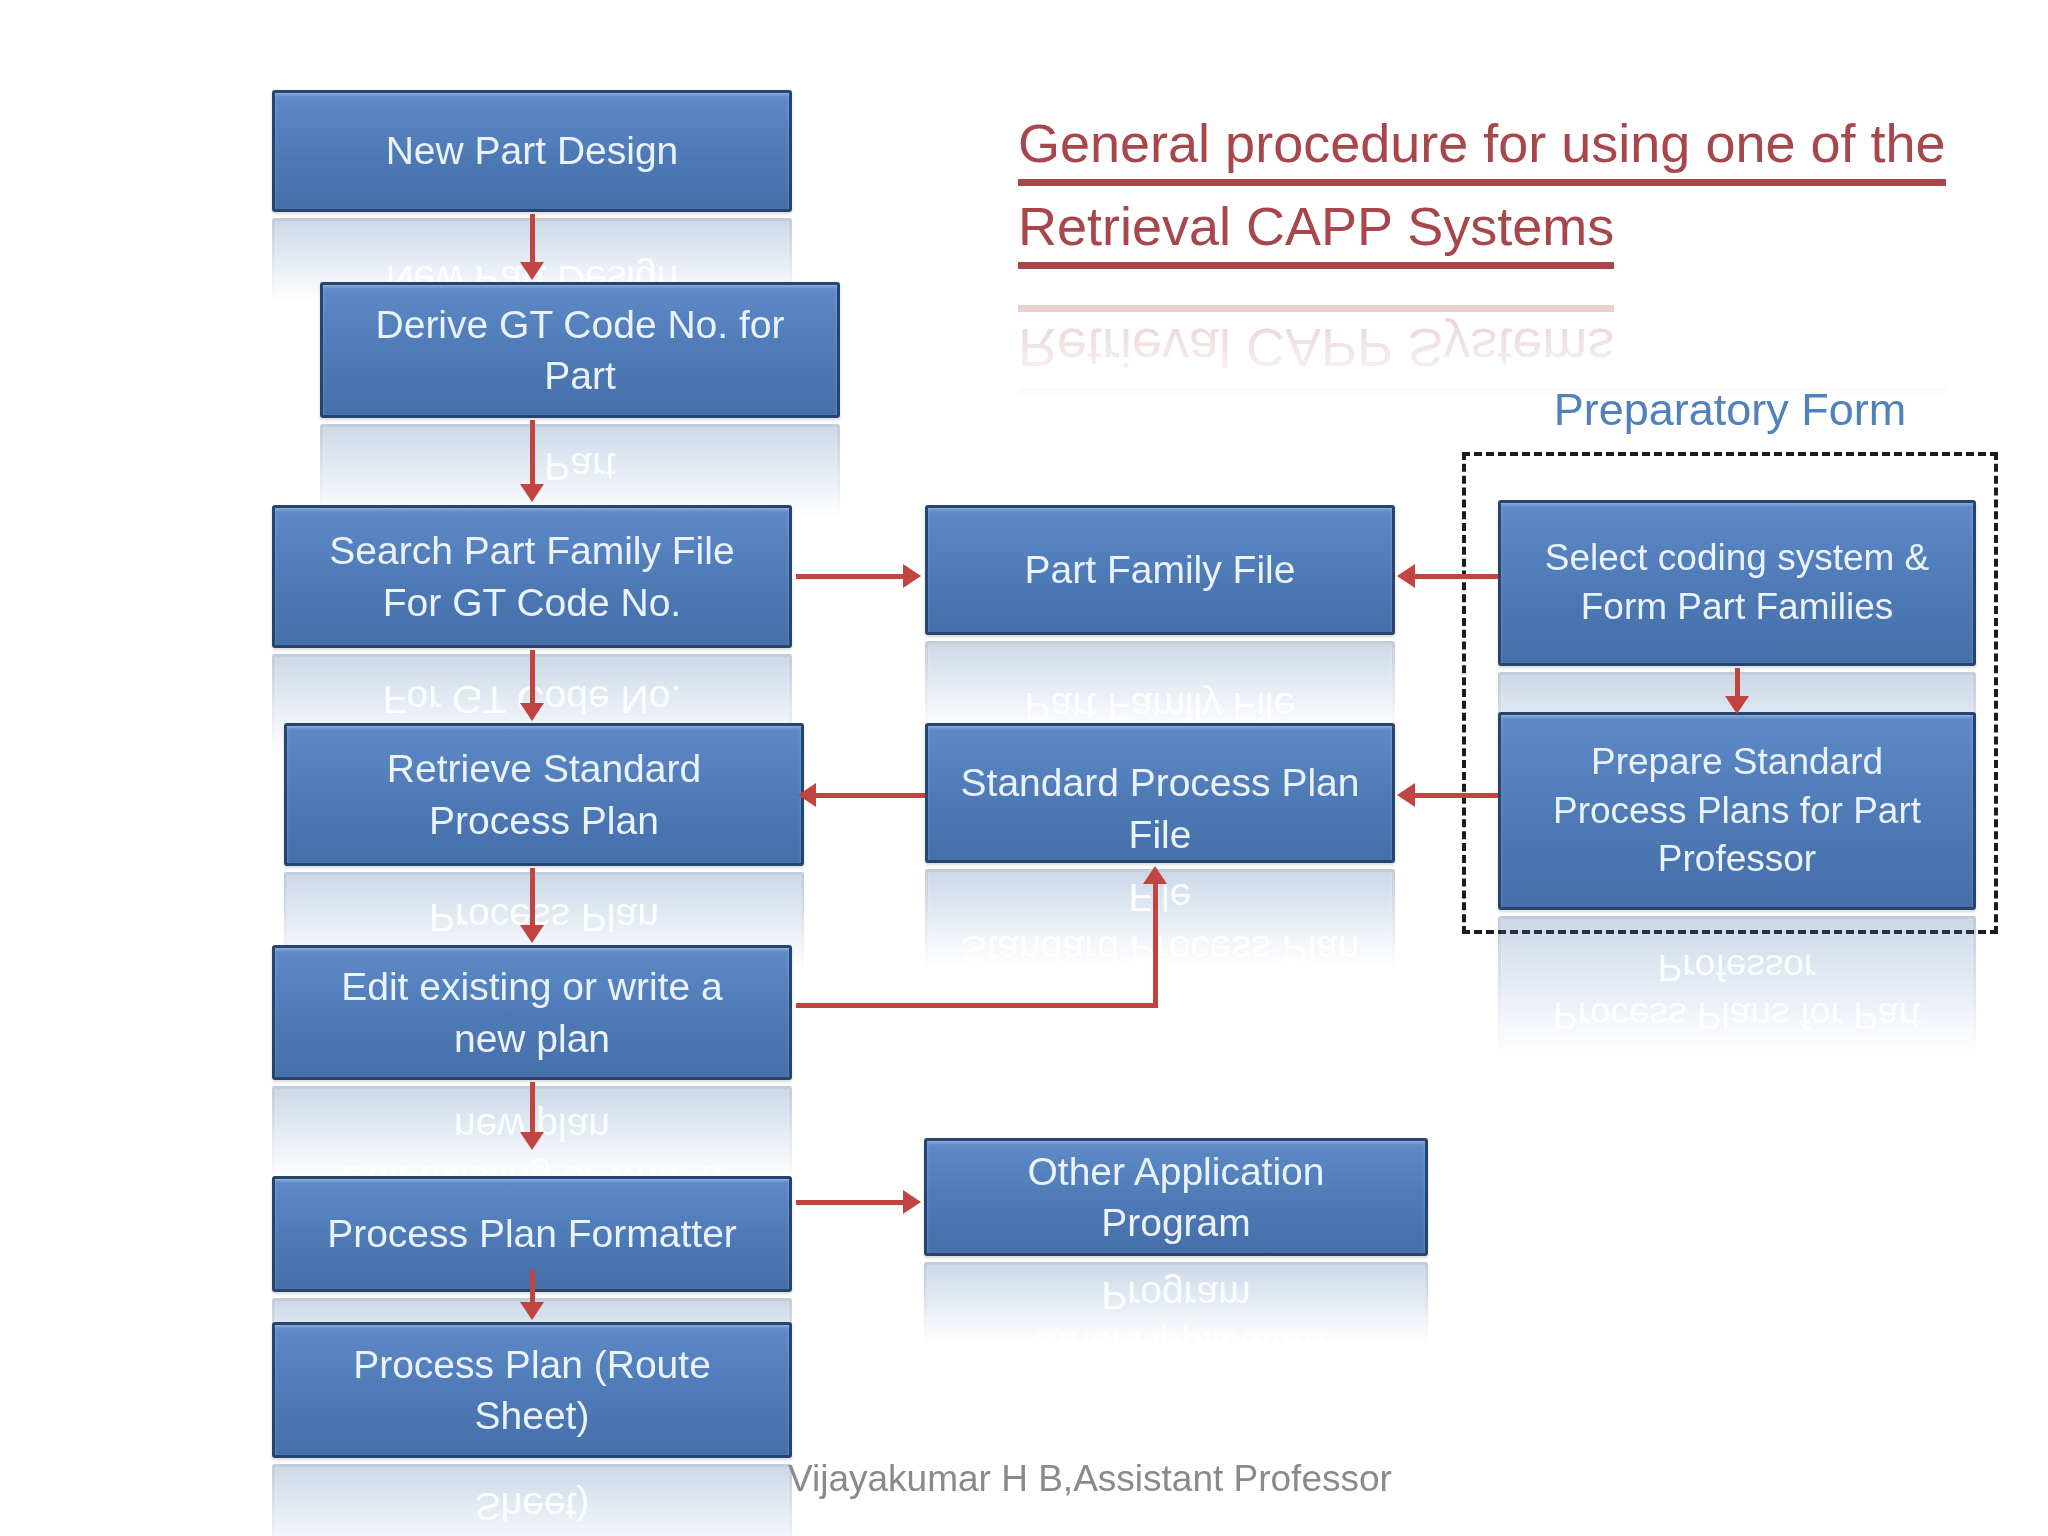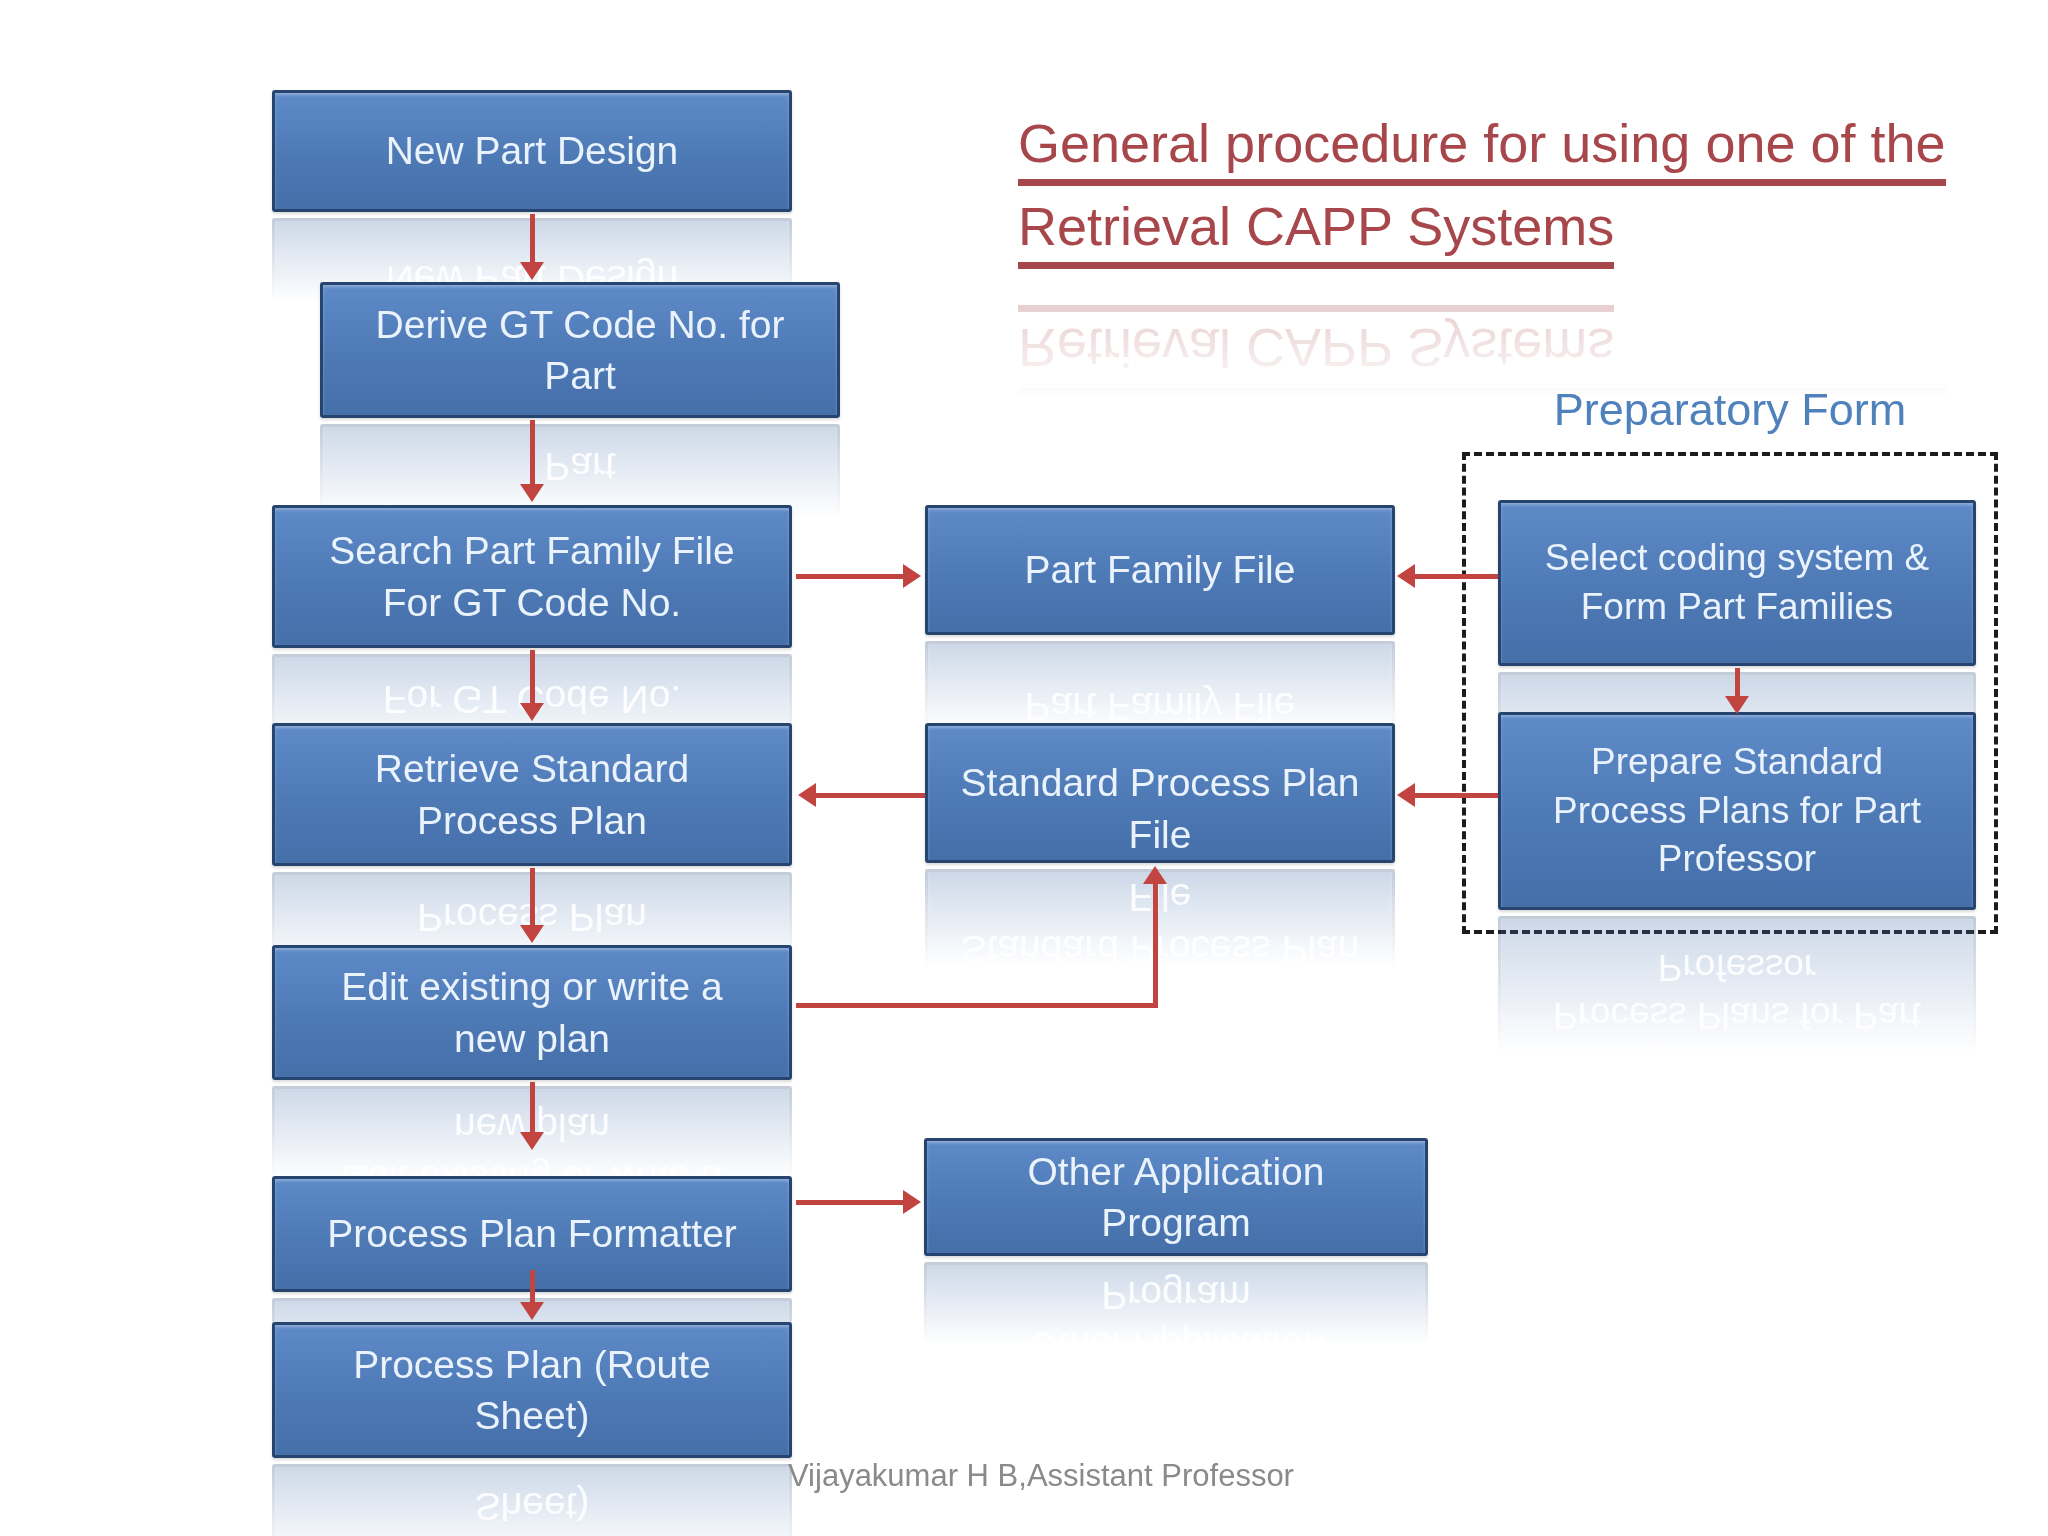--- a/index.html
+++ b/index.html
@@ -46,21 +46,21 @@
     position:absolute;left:1462px;top:384px;width:536px;text-align:center;
     color:var(--label-blue,#4f81bd);font-size:45px;z-index:3;
   }
   #prep-frame{
     position:absolute;left:1462px;top:452px;width:536px;height:482px;
     border:4px dashed var(--dashed-border,#1c1c1c);box-sizing:border-box;z-index:1;
   }
   
   #footer{
     position:absolute;left:788px;top:1458px;
-    color:var(--footer-gray,#8a8a8a);font-size:31px;z-index:3;
+    color:var(--footer-gray,#8a8a8a);font-size:37px;z-index:3;
   }
 </style>
 </head>
 <body>
 
 <div id="slide">
 
   <div id="title">
     <span class="tline"><span>General procedure for using one of the</span></span>
     <span class="tline"><span>Retrieval CAPP Systems</span></span>
@@ -74,21 +74,21 @@
   </div>
 
   <div class="box left-box" style="top:282px;height:136px;margin-left:48px;">
     <div><span>Derive GT Code No. for</span><br><span>Part</span></div>
   </div>
 
   <div class="box left-box" style="top:505px;height:143px;justify-content:center;">
     <div><span>Search Part Family File</span><br><span>For GT Code No.</span></div>
   </div>
 
-  <div class="box left-box" style="top:723px;height:143px;">
+  <div class="box left-box" style="top:723px;height:143px;margin-left:12px;">
     <div><span>Retrieve Standard</span><br><span>Process Plan</span></div>
   </div>
 
   <div class="box left-box" style="top:945px;height:135px;">
     <div><span>Edit existing or write a</span><br><span>new plan</span></div>
   </div>
 
   <div class="box left-box" style="top:1176px;height:116px;">
     <div><span>Process Plan Formatter</span></div>
   </div>

